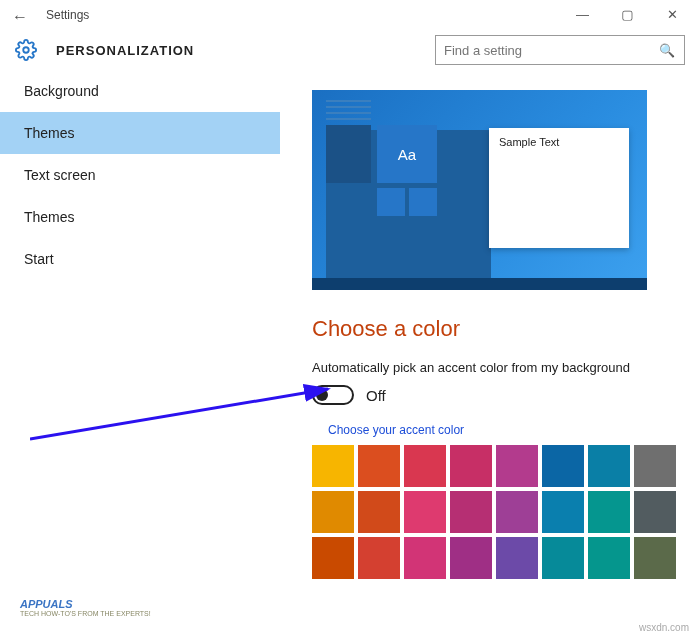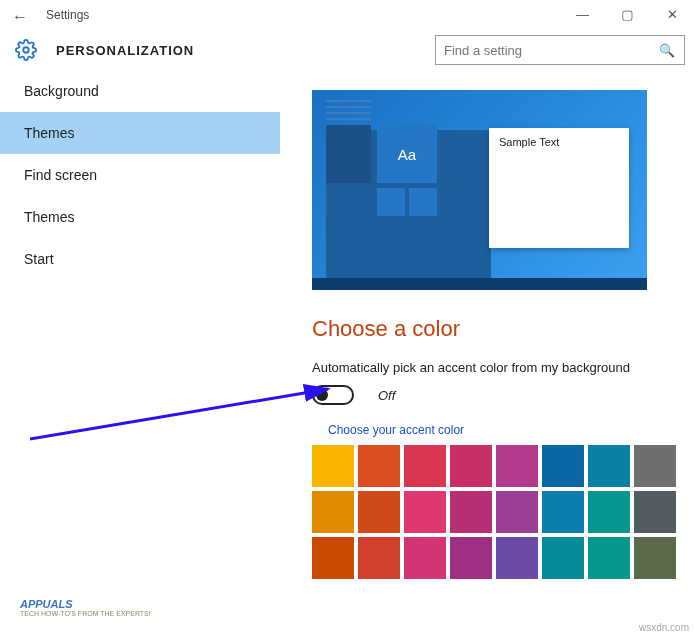--- a/index.html
+++ b/index.html
@@ -39,21 +39,21 @@
   .preview .lines div { height:2px; background:#3a7fbf; margin-bottom:4px; }
   .preview .win { position:absolute; right:18px; top:38px; width:140px; height:120px; background:#fff; box-shadow:0 2px 6px rgba(0,0,0,.25); padding:8px 10px; font-size:11px; color:#222; }
 
   .section-h { font-size:22px; color:#c2410c; margin:26px 0 0 22px; font-weight:400; }
   .desc { font-size:13px; color:#222; margin:18px 0 0 22px; }
 
   
   .toggle-row { display:flex; align-items:center; margin:10px 0 0 22px; }
   .toggle { width:42px; height:20px; border:2px solid #222; border-radius:20px; position:relative; cursor:pointer; }
   .toggle .knob { width:12px; height:12px; background:#222; border-radius:50%; position:absolute; left:2px; top:2px; }
-  .toggle-label { margin-left:24px; font-size:13px; color:#222;font-style:italic; }
+  .toggle-label { margin-left:12px; font-size:15px; color:#222; }
 
   .sub { font-size:12px; color:#1d4ed8; margin:18px 0 0 38px; }
 
   
   .palette { margin:8px 0 0 22px; display:grid; grid-template-columns:repeat(8,42px); grid-auto-rows:42px; gap:4px; }
   .swatch { cursor:pointer; }
 
   
   .arrow { position:absolute; left:30px; top:383px; pointer-events:none; }
 
@@ -83,21 +83,21 @@
   <div class="searchwrap">
     <input placeholder="Find a setting" style="">
     <span class="sicon">🔍</span>
   </div>
 </div>
 
 <div class="main">
   <div class="sidebar">
     <div class="item">Background</div>
     <div class="item active">Themes</div>
-    <div class="item">Find screen</div>
+    <div class="item">Text screen</div>
     <div class="item">Themes</div>
     <div class="item">Start</div>
   </div>
 
   <div class="content">
 
     <div class="preview">
       <div class="lines">
           <div></div>
           <div></div>

